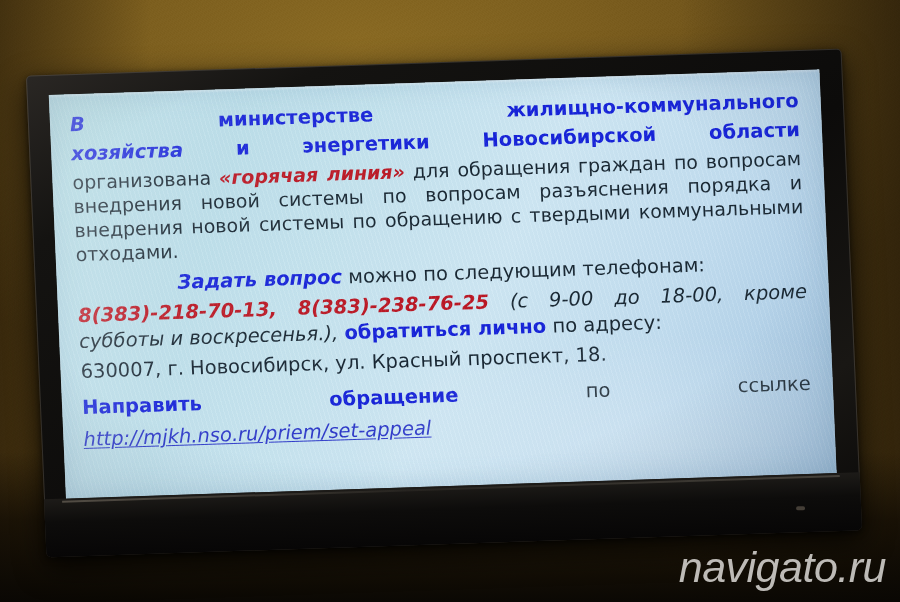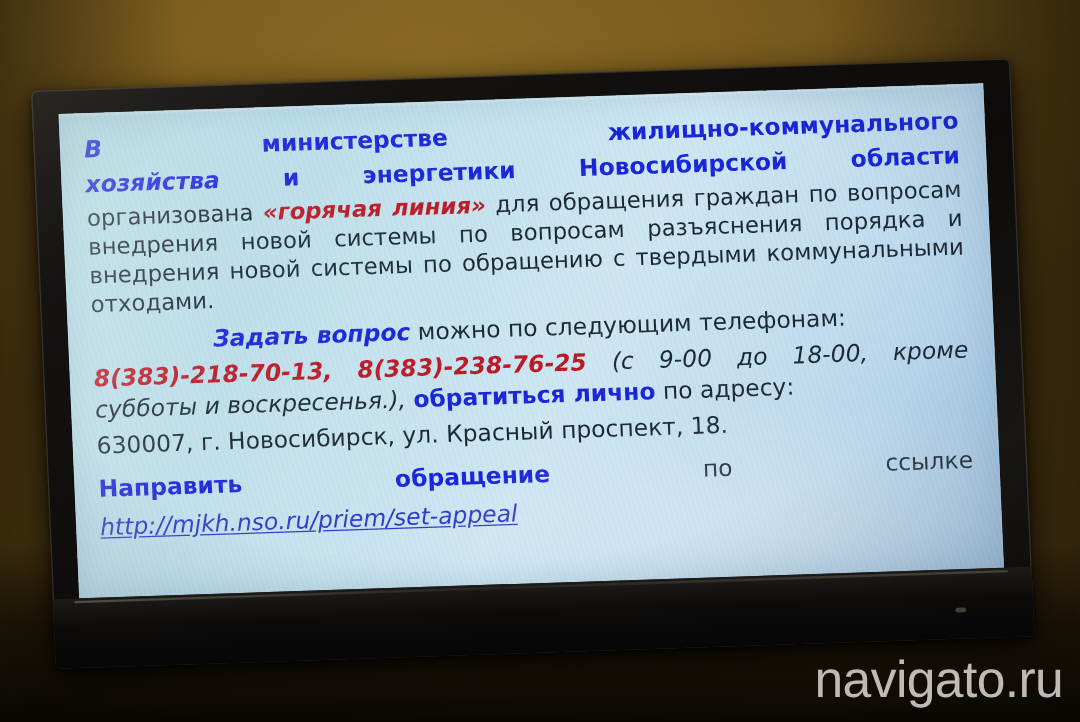--- a/index.html
+++ b/index.html
@@ -132,20 +132,21 @@
     filter:blur(.4px);
   }
 
   
   #watermark {
     position:absolute; right:14px; bottom:10px;
     font-family:"Liberation Sans", sans-serif;
     font-size:43px; letter-spacing:-.5px;
     color:rgba(214,212,208,.88);
     z-index:20;
+    font-style:italic;
   }
 </style>
 </head>
 <body>
 
 <div id="wall">
   <div id="wall-grain"></div>
   <div id="wall-left-shade"></div>
   <div id="wall-right-shade"></div>
   <div id="wall-dark-bottom"></div>

